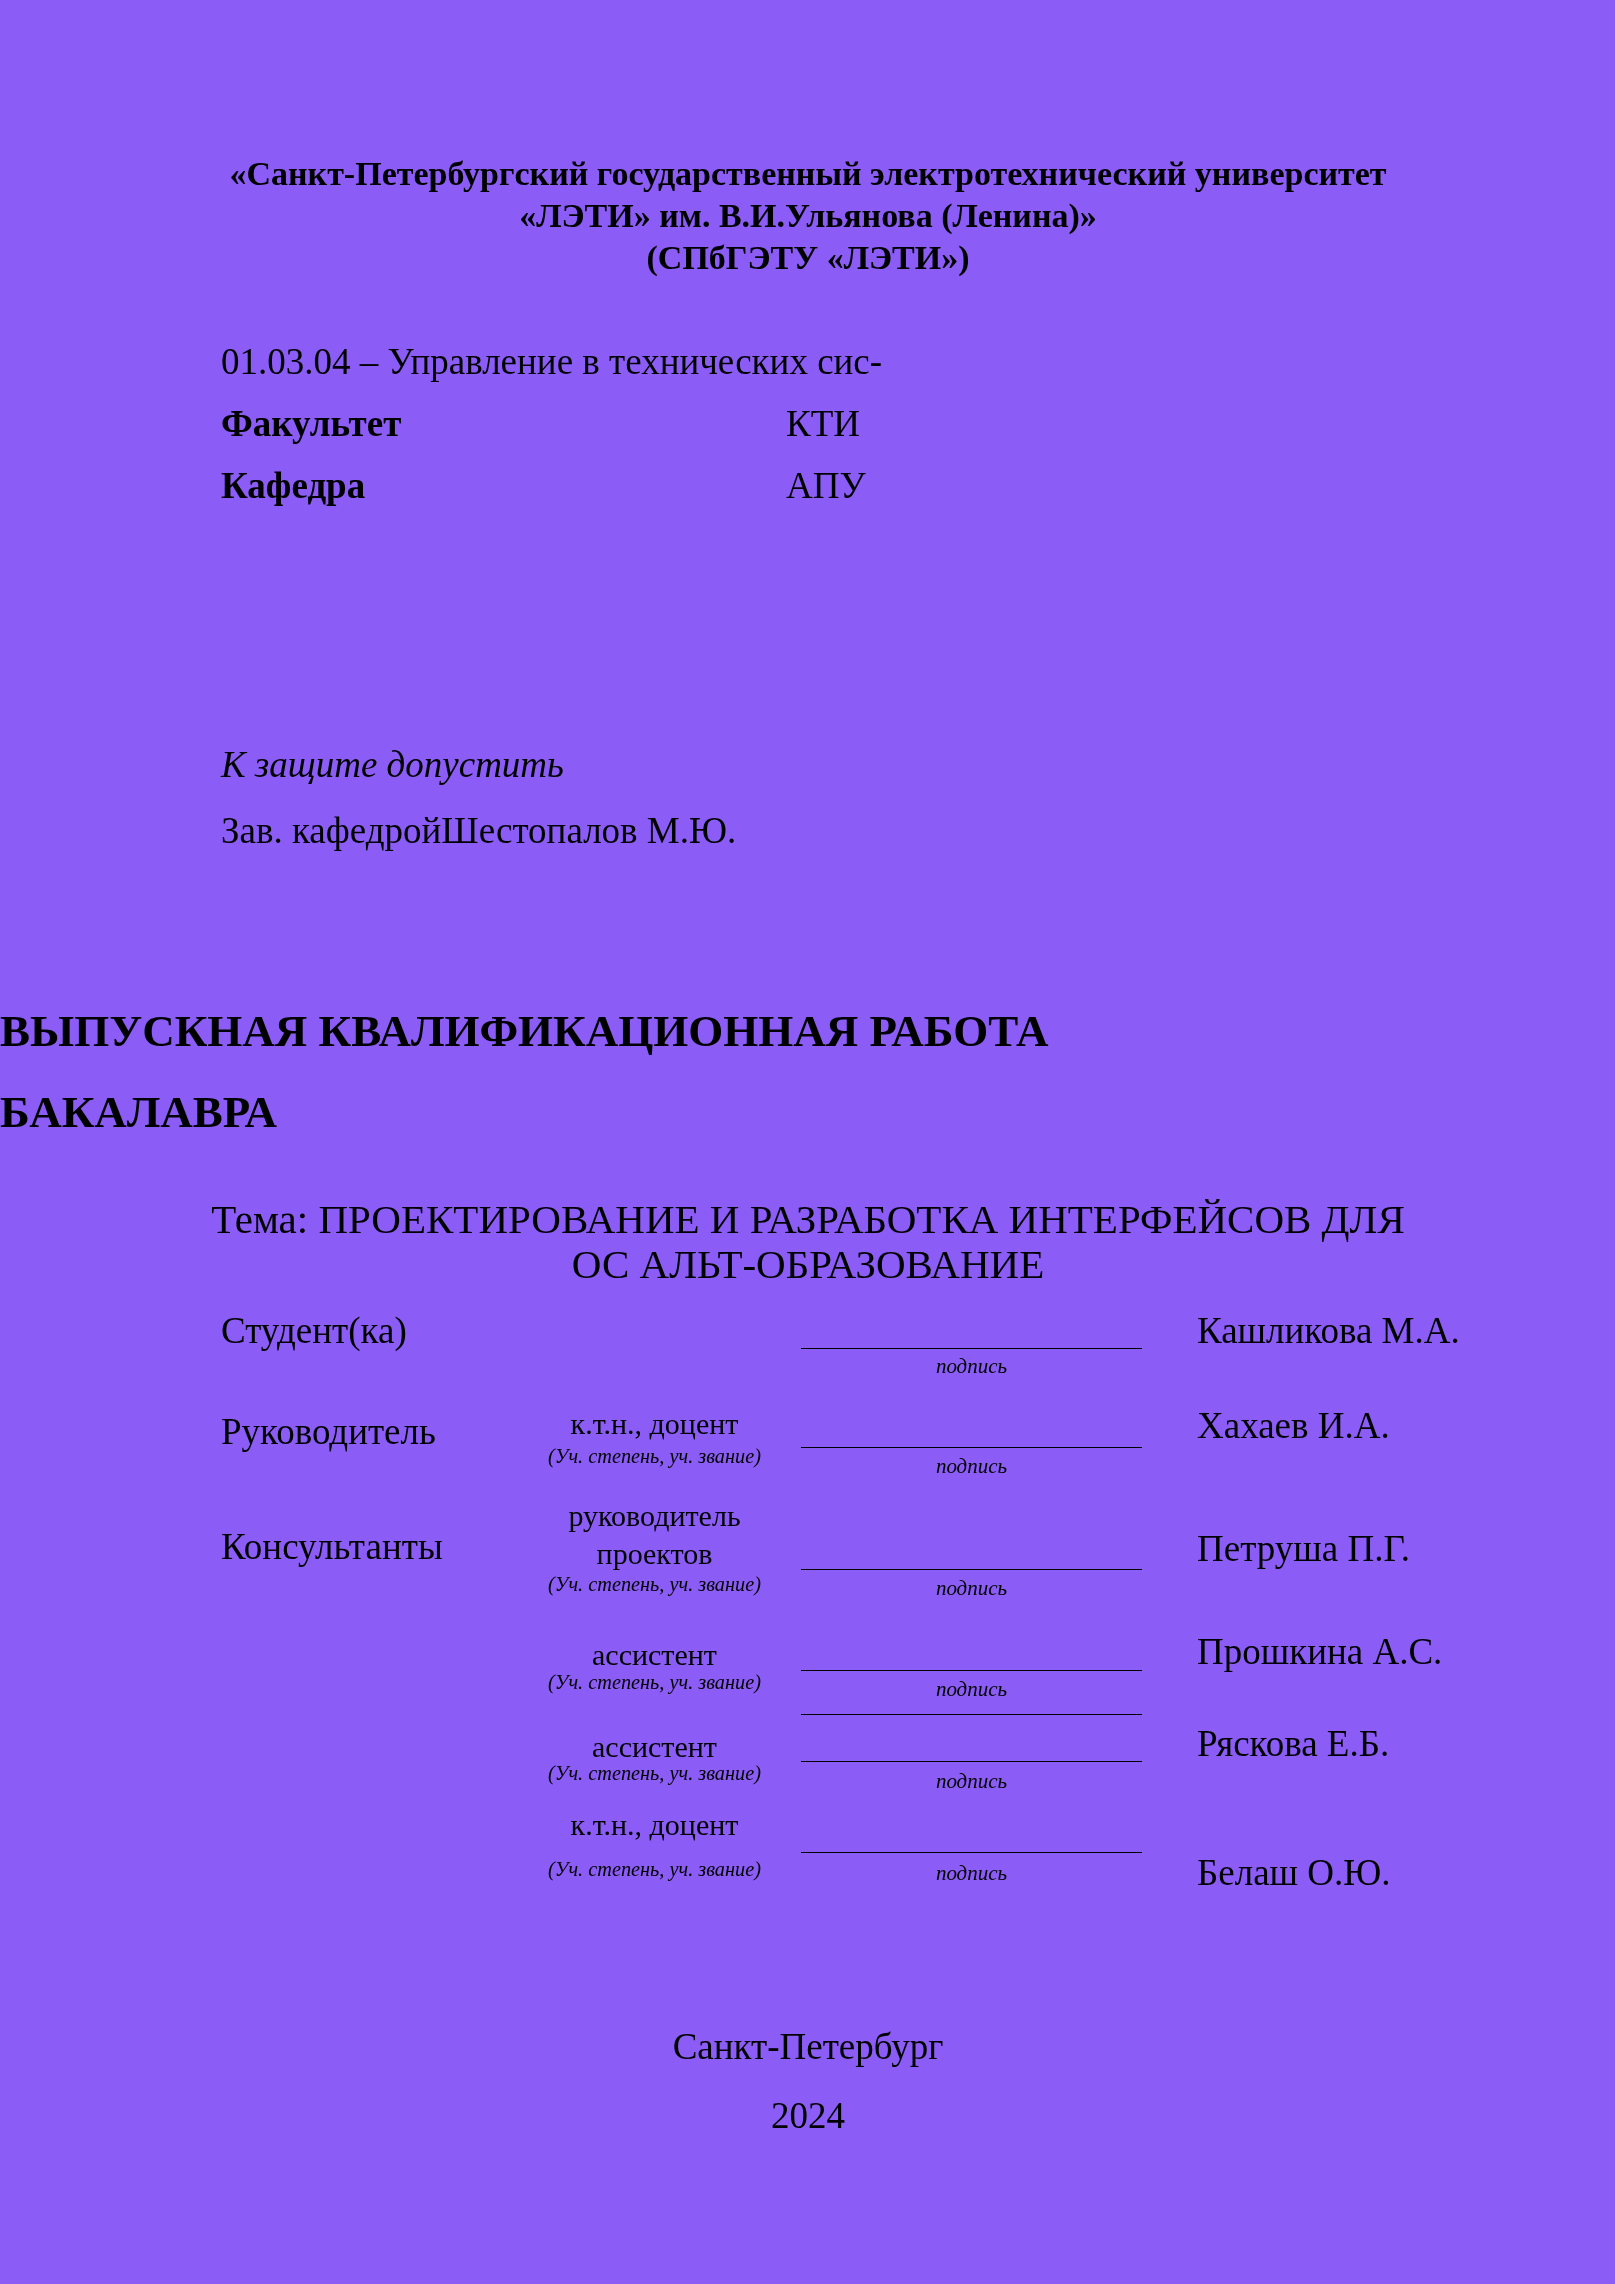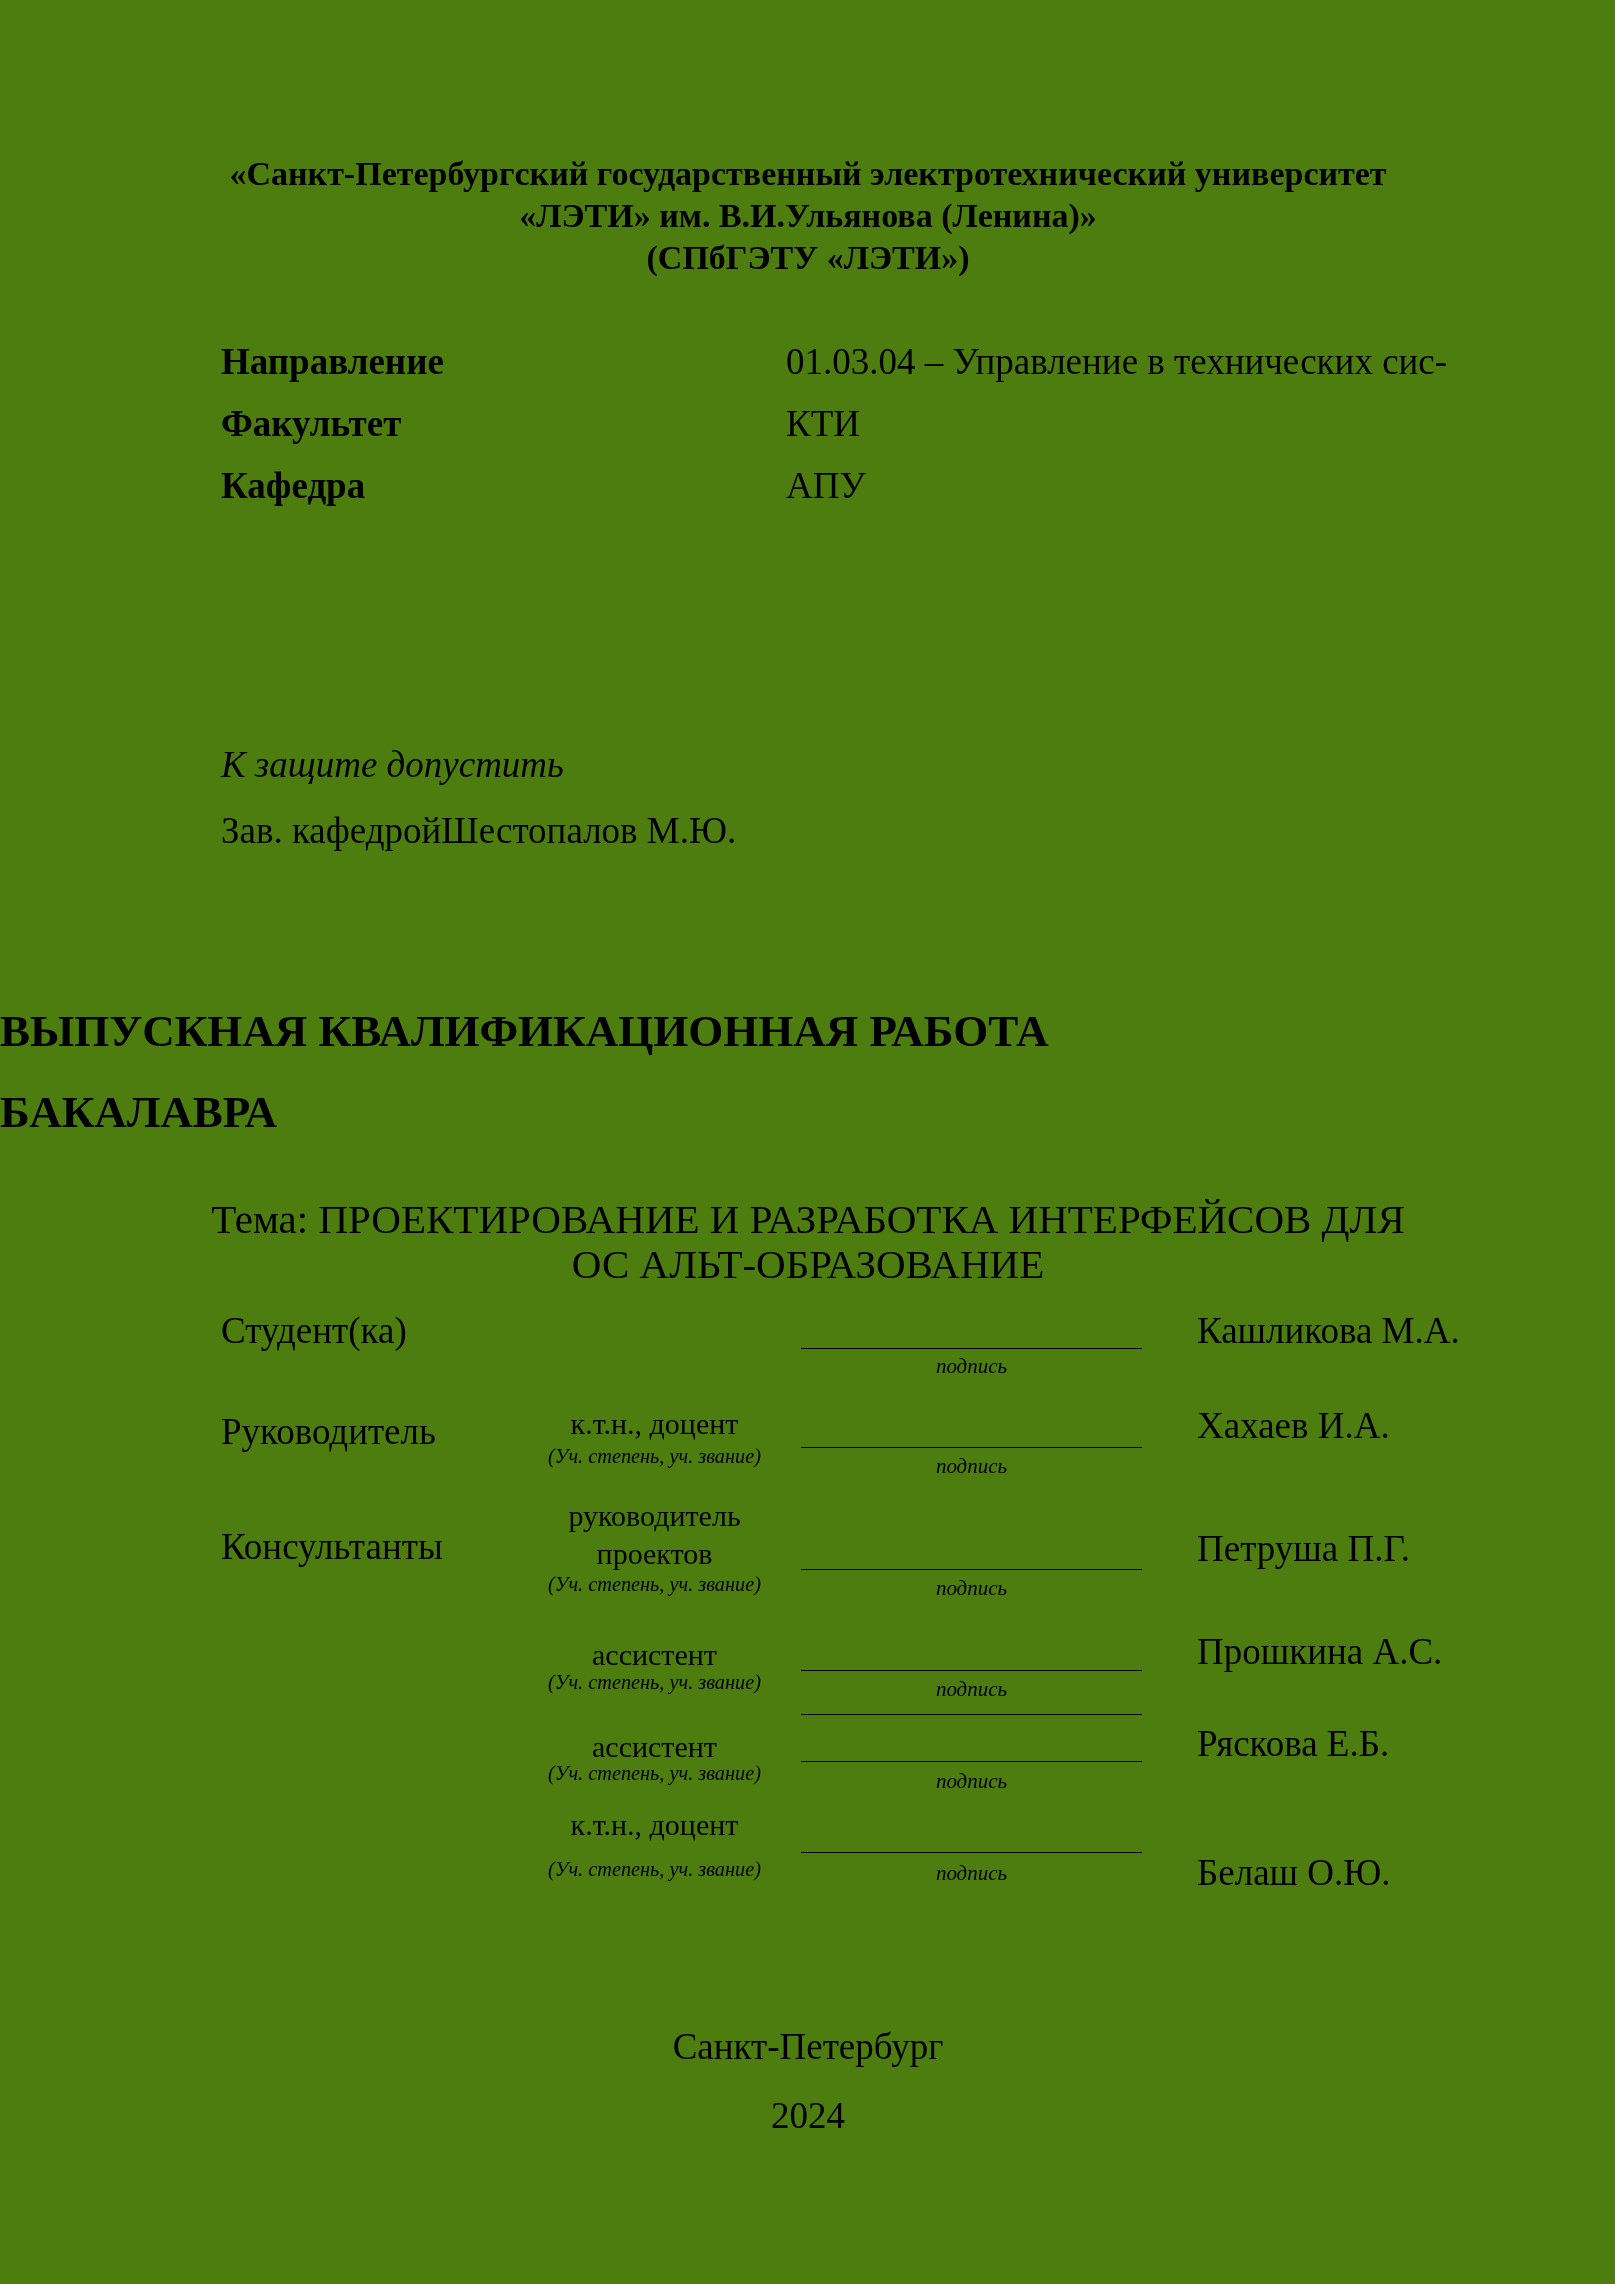--- a/index.html
+++ b/index.html
@@ -1,21 +1,21 @@
 <!DOCTYPE html>
 <html style="font-size:12.5px"><head>
 <meta charset="utf-8">
 <style>
   * { box-sizing: border-box; }
   html, body { margin: 0; padding: 0; background: #ffffff; }
   .page {
     position: relative;
     width: 1616px;
     height: 2284px;
-    background: #4d7c0f;
+    background: #8b5cf6;
     color: #000000;
     font-family: "Liberation Serif", serif;
     overflow: hidden;
   }
   .header {
     position: absolute; top: 153px; left: 0; width: 100%;
     text-align: center; font-weight: bold; font-size: 34px; line-height: 42px;
   }
   .info {
     position: absolute; top: 331px; left: 221px; width: 1256px;
@@ -73,21 +73,20 @@
 <div class="page">
 
   <div class="header">
     <div>«Санкт-Петербургский государственный электротехнический университет</div>
     <div>«ЛЭТИ» им. В.И.Ульянова (Ленина)»</div>
     <div>(СПбГЭТУ «ЛЭТИ»)</div>
   </div>
 
   <div class="info">
     <div class="info-row">
-      <div class="info-label">Направление</div>
       <div class="info-value">
         <div>01.03.04 – Управление в технических сис-</div>
       </div>
     </div>
     <div class="info-row">
       <div class="info-label">Факультет</div>
       <div class="info-value">КТИ</div>
     </div>
     <div class="info-row">
       <div class="info-label">Кафедра</div>

